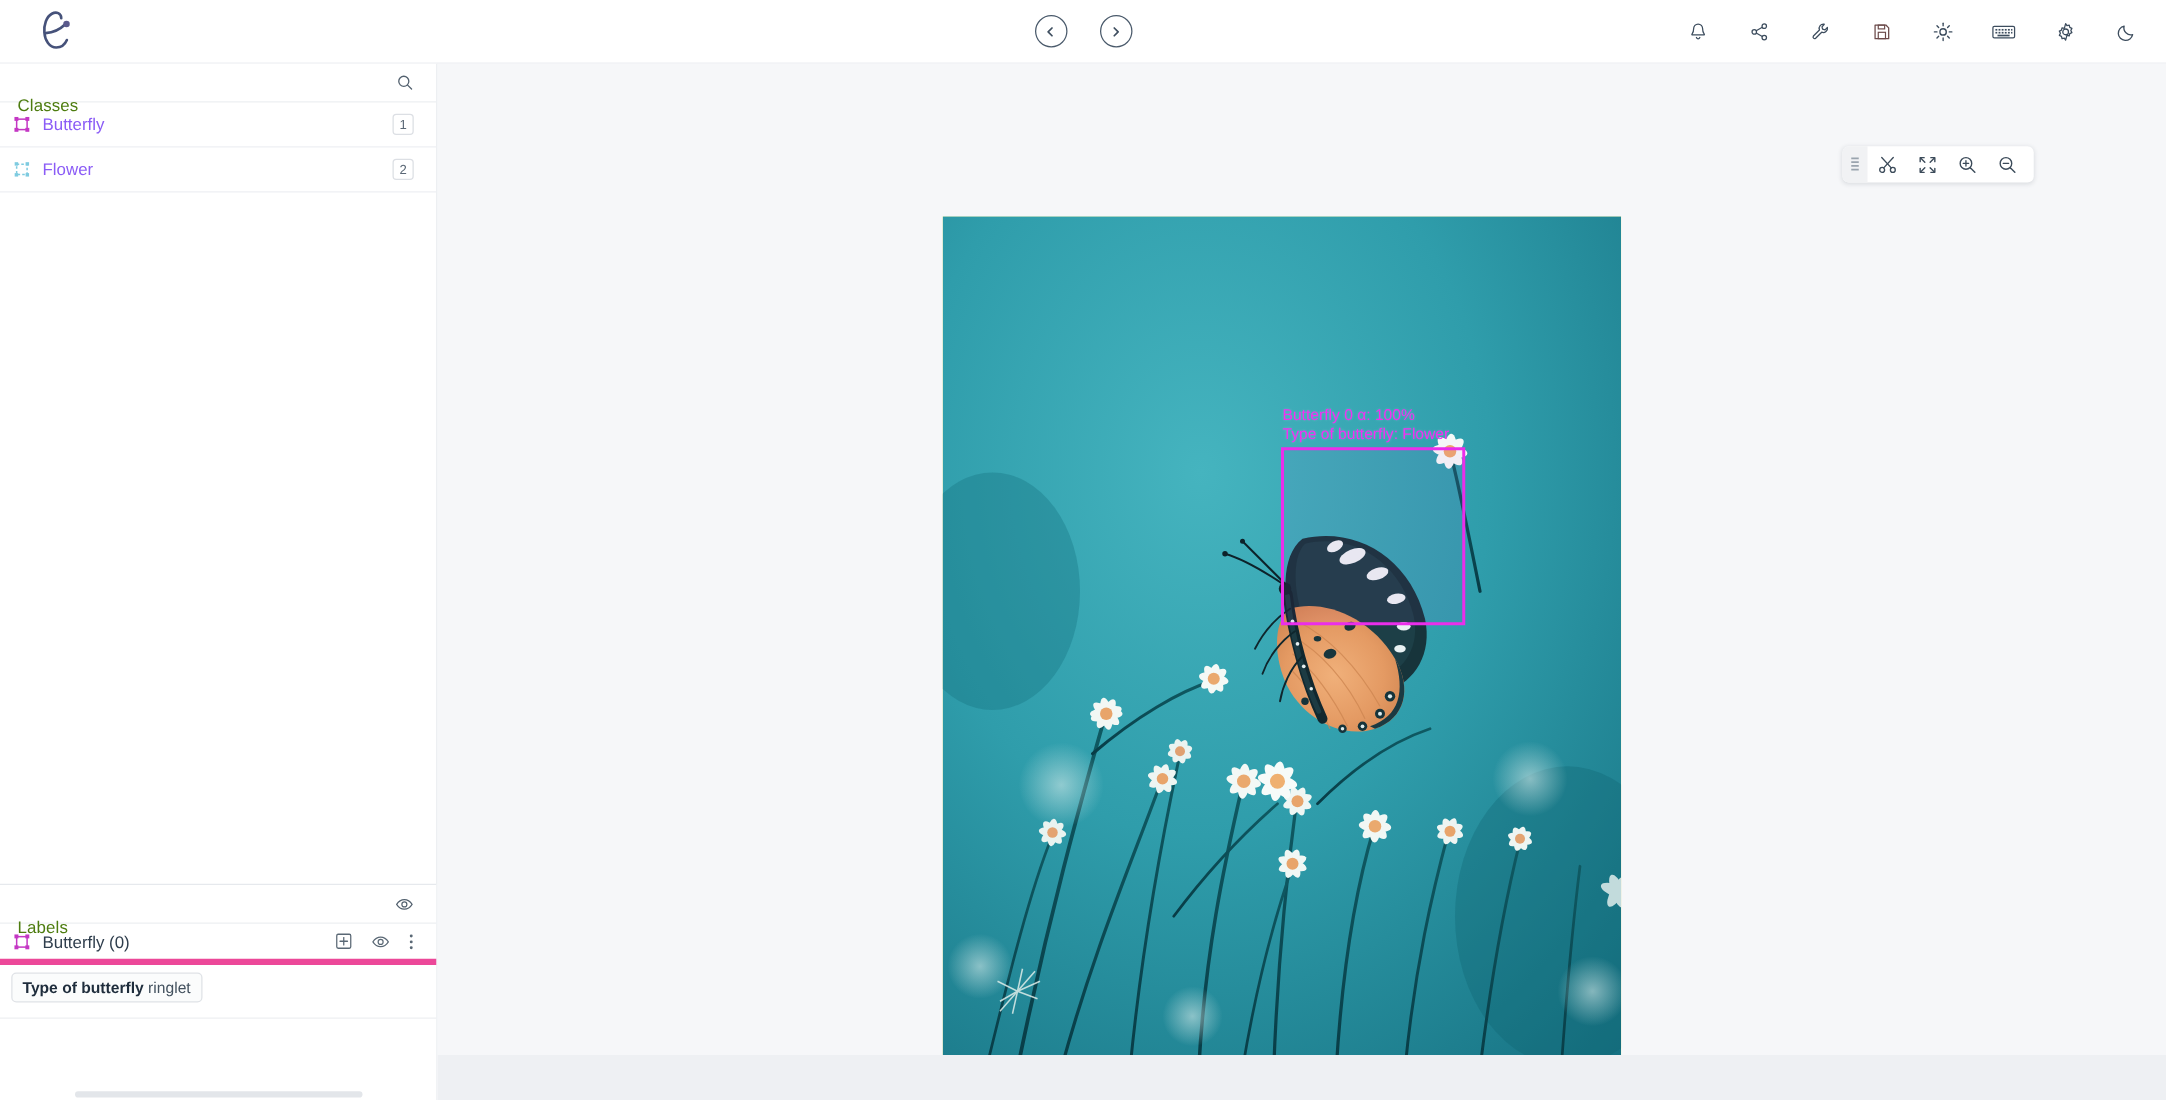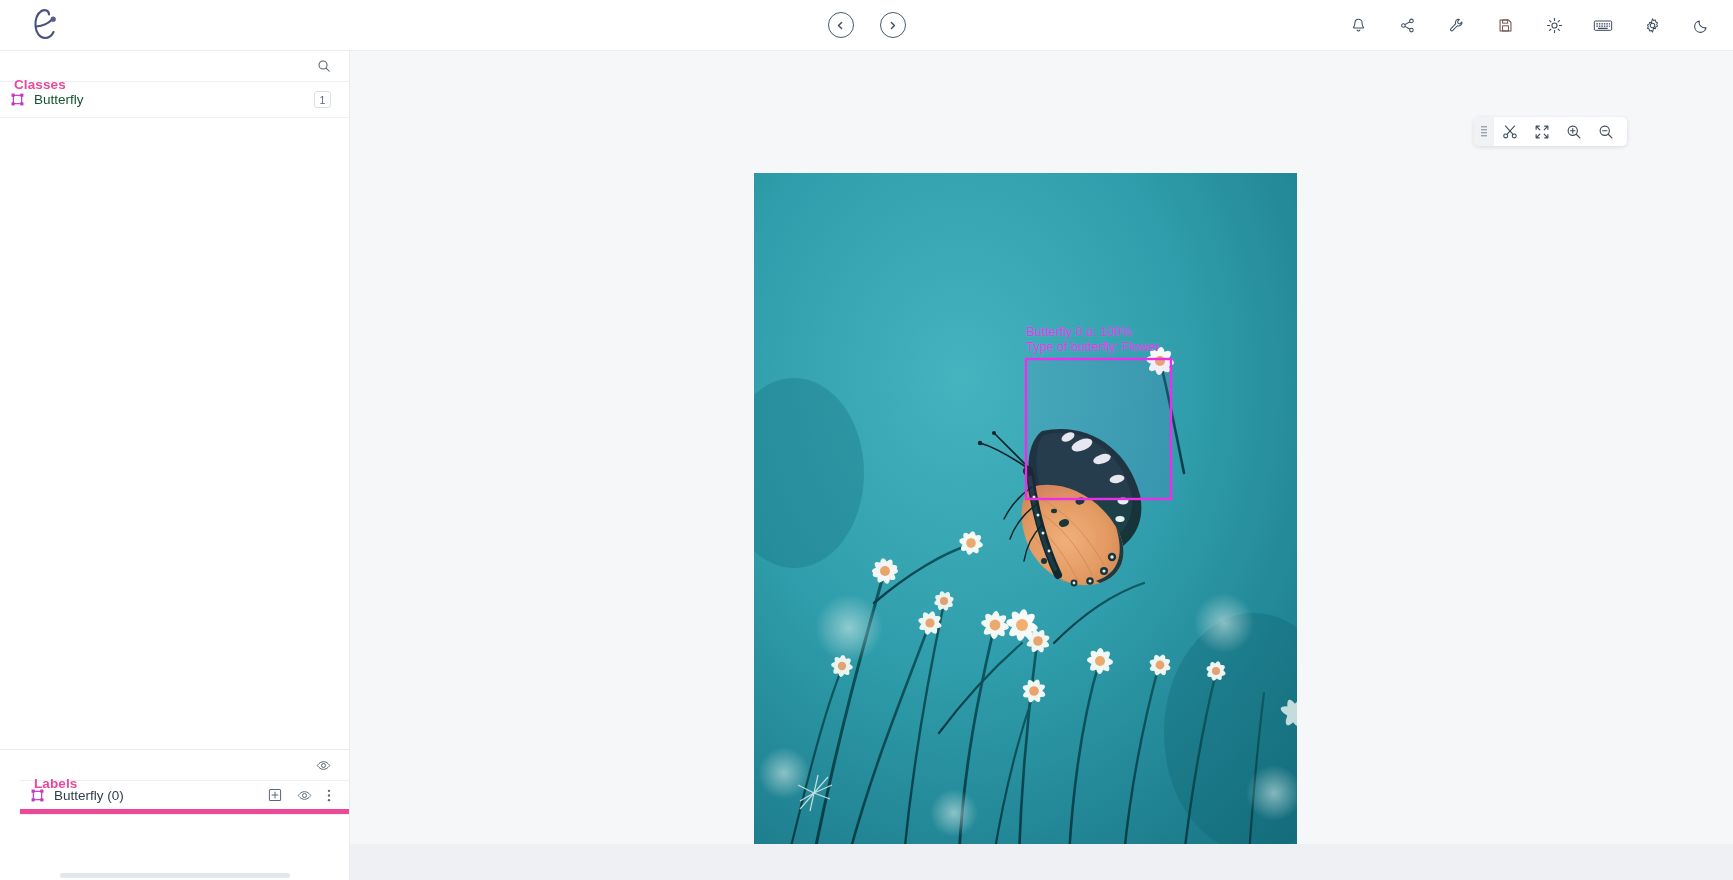--- a/index.html
+++ b/index.html
@@ -84,22 +84,22 @@
   .panel-header {
     height: 31px;
     display: flex;
     align-items: center;
     justify-content: space-between;
     padding: 0 18px 0 14px;
     border-bottom: 1px solid #edeff2;
   }
   .panel-title {
     font-size: 13.5px;
-    font-weight: bold;
-    color: #ec4899;
+    font-weight: normal;
+    color: #4d7c0f;
     letter-spacing: .1px;
     margin-top: 36px;
   }
   .panel-header .hicon { cursor: pointer; color:#53616f; display:flex; }
 
   .class-list { display: flex; flex-direction: column; }
   .class-row {
     height: 36px;
     display: flex;
     align-items: center;
@@ -108,39 +108,38 @@
     cursor: pointer;
   }
   .class-icon {
     width: 22px; min-width:22px; height: 22px;
     display: flex; align-items: center; justify-content: center;
     margin-right: 6px;
   }
   .class-name {
     flex: 1;
     font-size: 13.5px;
-    color: #14532d;
+    color: #8b5cf6;
   }
   .class-kbd {
     width: 17px; height: 17px;
     border: 1px solid #dcdfe4;
     border-radius: 3px;
     font-size: 10.5px;
     color: #5b6876;
     display: flex; align-items: center; justify-content: center;
     background: #fff;
   }
 
   .sidebar-spacer { flex: 1; }
 
   
   .labels-section {
     border-top: 1px solid #e6e9ed;
     background: #fff;
-    padding-left: 20px;
   }
   .label-row {
     height: 33px;
     display: flex;
     align-items: center;
     padding: 0 18px 0 6px;
     border-bottom: 5px solid #ec4899;
     cursor: pointer;
   }
   .label-name { flex: 1; font-size: 13.5px; color: #2f3e4d; }
@@ -379,20 +378,35 @@
                   <rect x="10" y="0.6" width="3.4" height="3.4"></rect>
                 <rect x="0.6" y="10" width="3.4" height="3.4"></rect>
                   <rect x="10" y="10" width="3.4" height="3.4"></rect>
               </g>
             </svg>
           </span>
           <span class="class-name">Butterfly</span>
           <span class="class-kbd">1</span>
         </div>
 
+        <div class="class-row">
+          <span class="class-icon">
+            <svg width="13" height="13" viewBox="0 0 14 14">
+              <rect x="2.5" y="2.5" width="9" height="9" fill="none" stroke="#7ecbe0" stroke-width="1.3" stroke-dasharray="2.2 1.8"></rect>
+              <g fill="#7ecbe0">
+                <rect x="0.8" y="0.8" width="3" height="3"></rect>
+                  <rect x="10.2" y="0.8" width="3" height="3"></rect>
+                <rect x="0.8" y="10.2" width="3" height="3"></rect>
+                  <rect x="10.2" y="10.2" width="3" height="3"></rect>
+              </g>
+            </svg>
+          </span>
+          <span class="class-name">Flower</span>
+          <span class="class-kbd">2</span>
+        </div>
 
 
 
       </div>
 
       <div class="sidebar-spacer"></div>
 
       <div class="labels-section">
         <div class="panel-header">
           <span class="panel-title">Labels</span>
@@ -434,20 +448,23 @@
             <span>
               <svg width="4" height="15" viewBox="0 0 4 16">
                 <circle cx="2" cy="3" r="1.25" fill="currentColor"></circle>
                 <circle cx="2" cy="8" r="1.25" fill="currentColor"></circle>
                 <circle cx="2" cy="13" r="1.25" fill="currentColor"></circle>
               </svg>
             </span>
           </span>
         </div>
 
+        <div class="attr-wrap">
+          <span class="attr-chip"><b>Type of butterfly</b> <span>ringlet</span></span>
+        </div>
 
         <div class="labels-tail"></div>
       </div>
 
       <div class="hscroll">
           <i></i>
         </div>
     </div>
 
     <div class="canvas">

